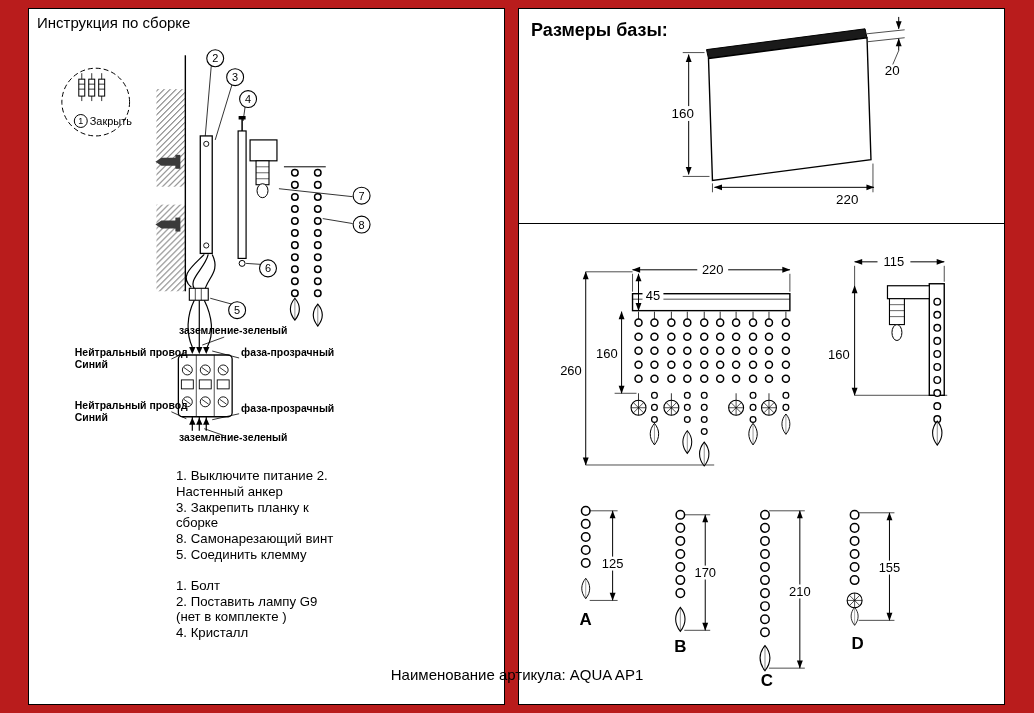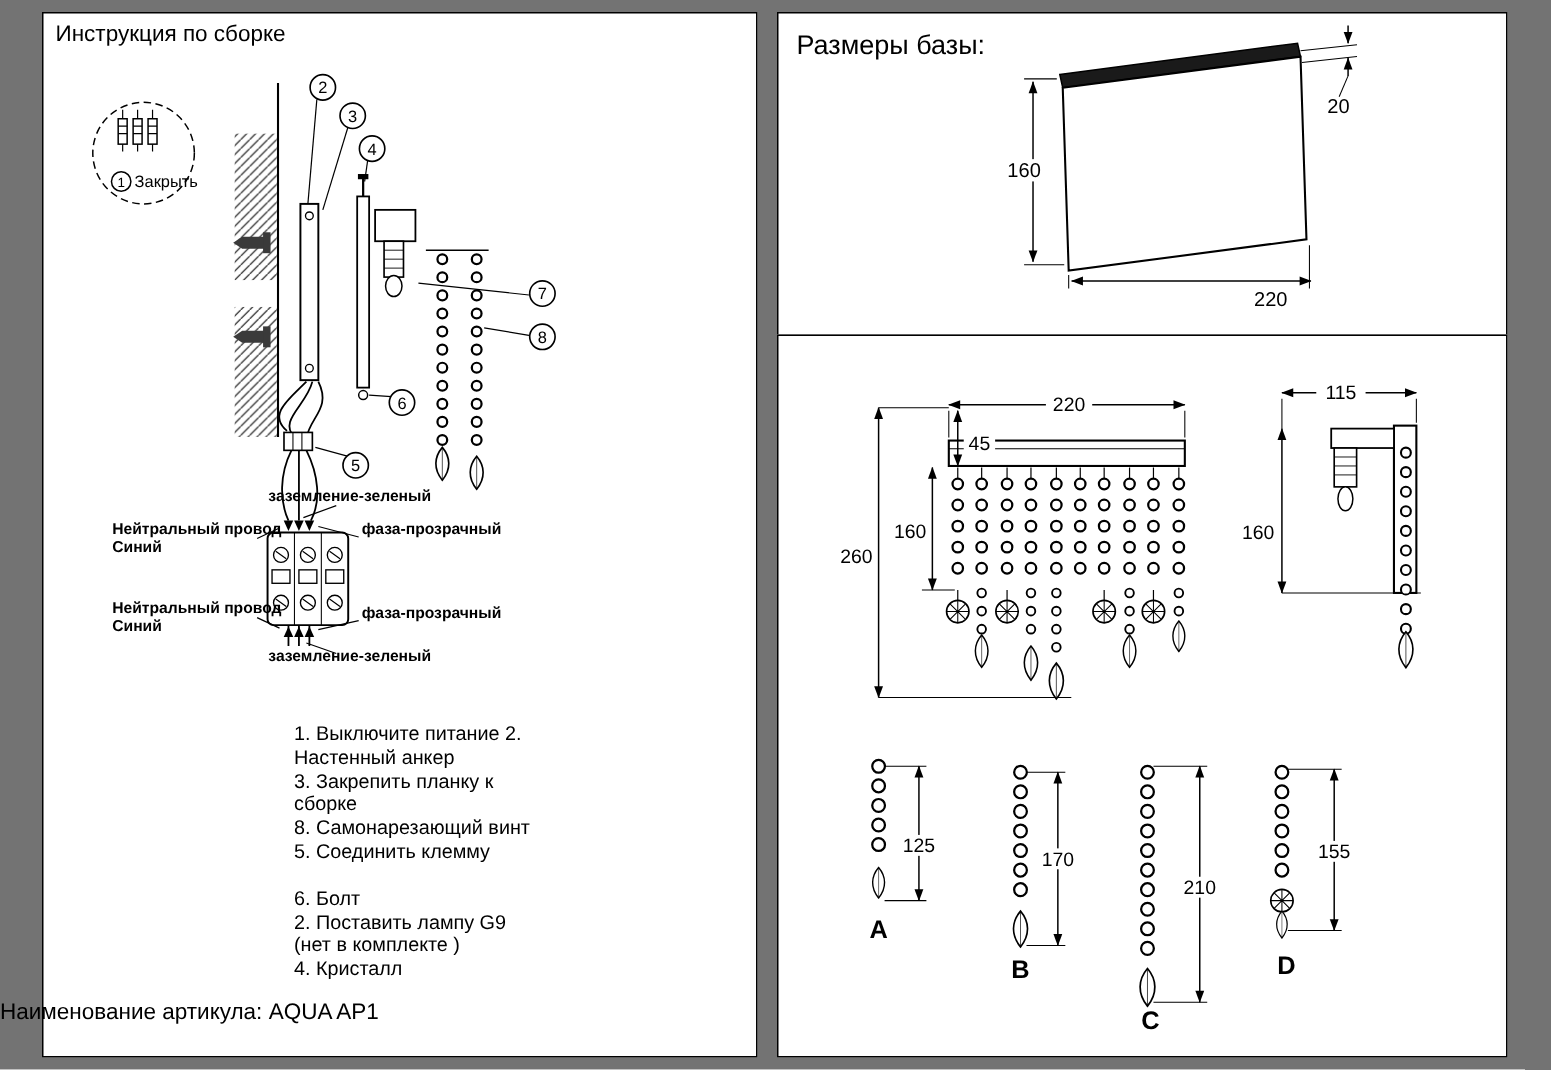--- a/index.html
+++ b/index.html
@@ -1,29 +1,29 @@
 <!DOCTYPE html>
 <html><head>
 <meta charset="utf-8">
 <style>
   * { margin:0; padding:0; box-sizing:border-box; }
   html,body { width:1034px; height:713px; background:#fff; overflow:hidden;
               font-family:"Liberation Sans", sans-serif; color:#000; }
-  #page { position:relative; width:1034px; height:713px; background:#737373; }
+  #page { position:relative; width:1034px; height:713px; background:#b91c1c; }
   .panel { position:absolute; border:1.6px solid #000; background:#fff; }
   #left-panel { left:28px; top:8px; width:477px; height:697px; }
   #base-panel { left:518px; top:8px; width:487px; height:216px; }
   #overall-panel { left:518px; top:223px; width:487px; height:482px; }
   .abs-svg { position:absolute; left:0; top:0; width:100%; height:100%; }
   #left-title { position:absolute; left:8px; top:5px; font-size:15px; }
-  #base-title { position:absolute; left:12px; top:11px; font-size:18px; font-weight:normal; }
+  #base-title { position:absolute; left:12px; top:11px; font-size:18px; font-weight:bold; }
   #overall-title { position:absolute; left:12px; top:6px; font-size:18px; font-weight:bold; }
-  #steps { position:absolute; left:147px; top:472px; font-size:13.2px; line-height:15.8px; white-space:nowrap;margin-left:20px; }
+  #steps { position:absolute; left:147px; top:459px; font-size:13.2px; line-height:15.8px; white-space:nowrap; }
   #steps .gap { margin-top:15px; }
-  #article { position:absolute; left:0; top:666px; width:1034px; font-size:15px; }
+  #article { position:absolute; left:0; top:666px; width:1034px; text-align:center; font-size:15px; }
   svg text { font-family:"Liberation Sans", sans-serif; fill:#000; }
 </style>
 </head>
 <body>
 
 <div id="page">
 
   <div id="left-panel" class="panel">
     <div id="left-title">Инструкция по сборке</div>
 
@@ -179,21 +179,21 @@
       </g>
     </svg>
 
     <div id="steps">
       <div>1. Выключите питание 2.</div>
       <div>Настенный анкер</div>
       <div>3. Закрепить планку к</div>
       <div>сборке</div>
       <div>8. Самонарезающий винт</div>
       <div>5. Соединить клемму</div>
-      <div class="gap">6. Болт</div>
+      <div class="gap">1. Болт</div>
       <div>2. Поставить лампу G9</div>
       <div>(нет в комплекте )</div>
       <div>4. Кристалл</div>
     </div>
   </div>
 
   <div id="base-panel" class="panel">
     <div id="base-title">Размеры базы:</div>
 
     <svg class="abs-svg" viewBox="0 0 487 216">

